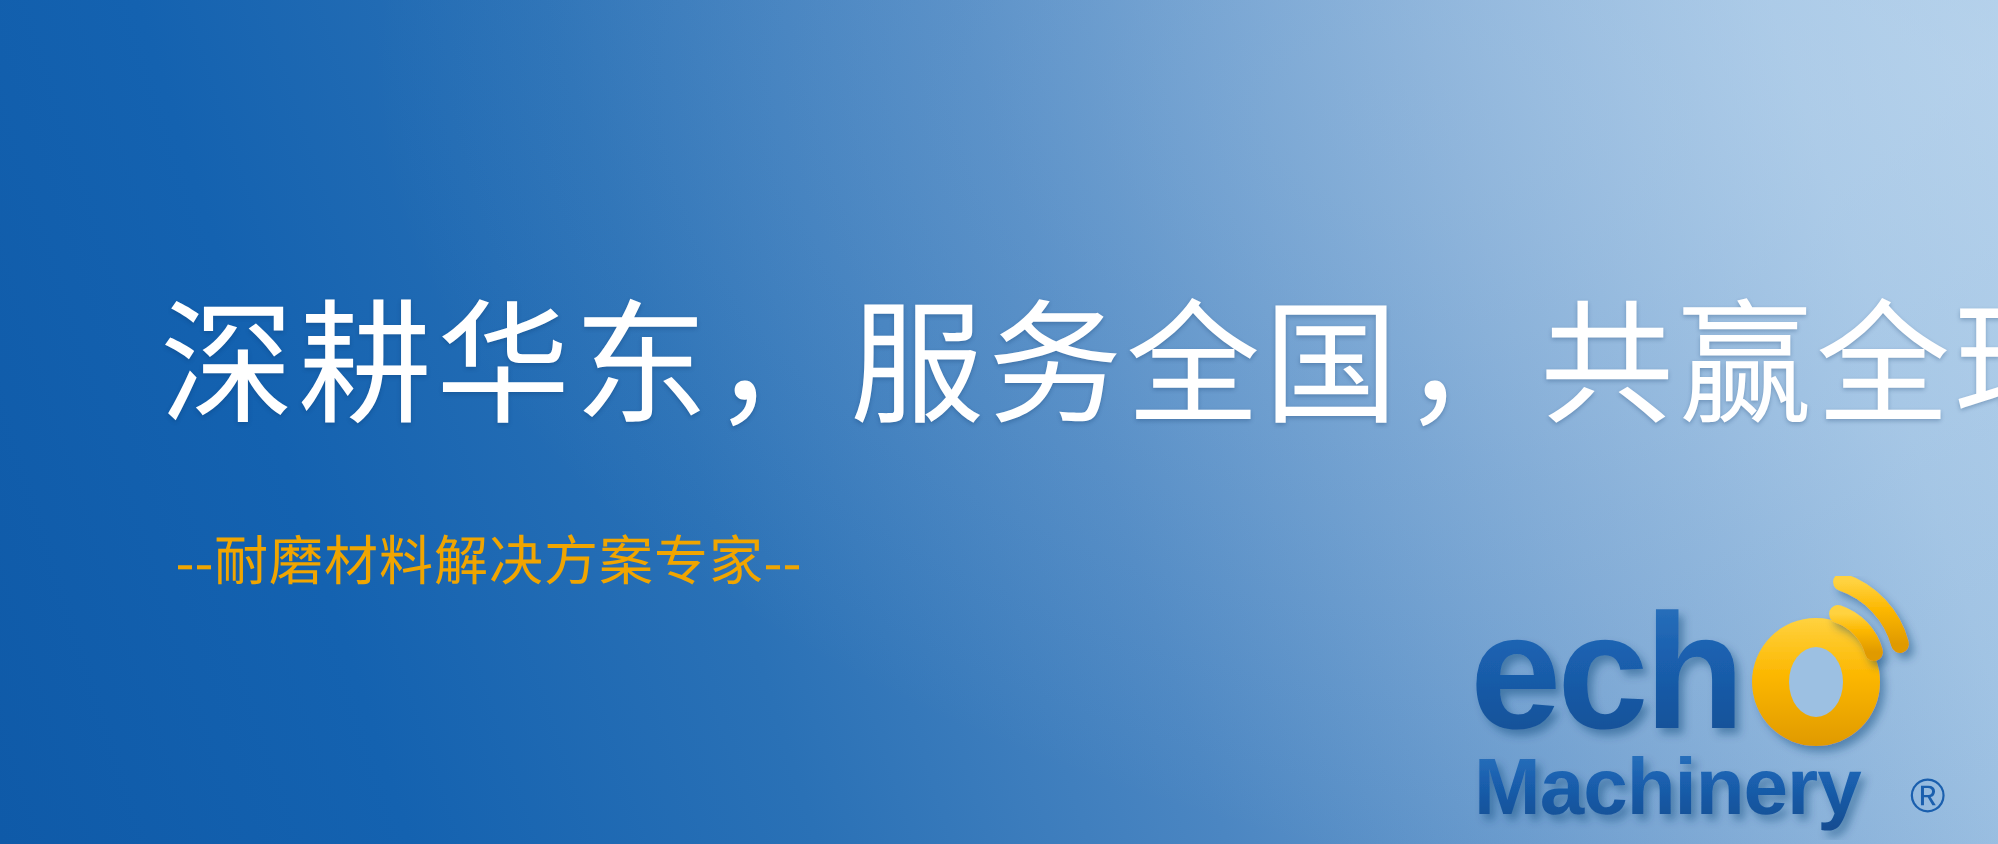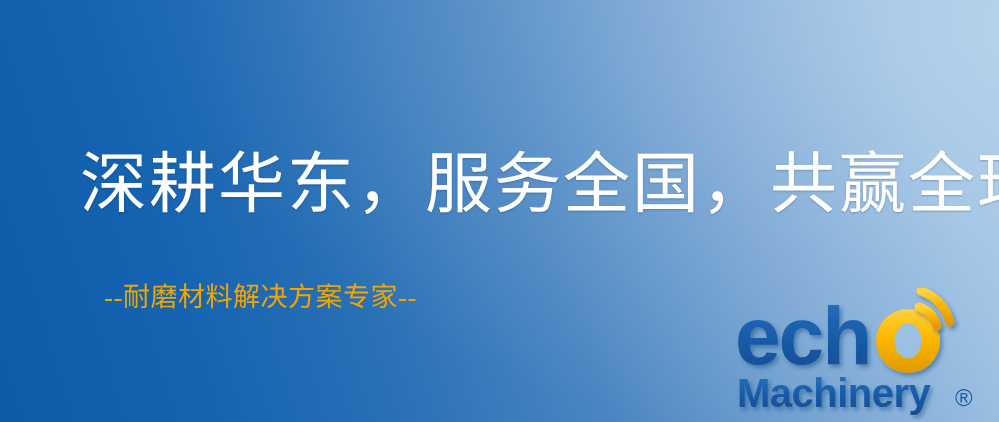--- a/index.html
+++ b/index.html
@@ -60,21 +60,21 @@
     letter-spacing: 2px;
     white-space: nowrap;
     text-shadow: 0 1px 2px rgba(8, 48, 92, 0.28);
   }
 
   
   .subtitle {
     position: absolute;
     left: 88px;
     top: 267px;
-    margin: 16px;
+    margin: 0;
     font-family: "Liberation Serif", "DejaVu Serif", serif;
     font-size: 27px;
     line-height: 1.1;
     font-weight: 400;
     color: #f0a500;
     letter-spacing: 0.5px;
     white-space: nowrap;
   }
 
   

